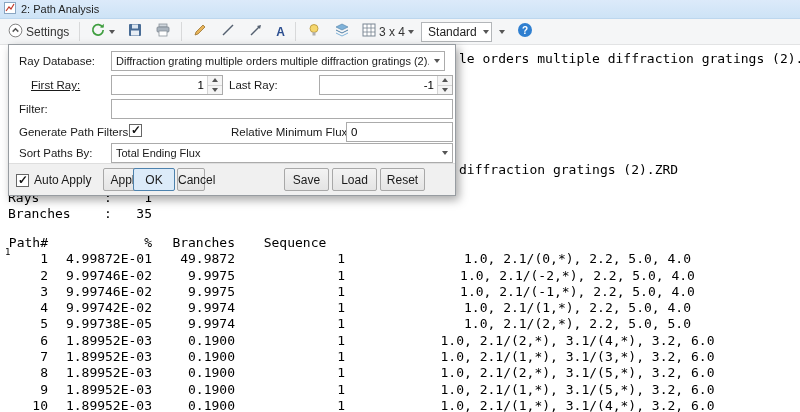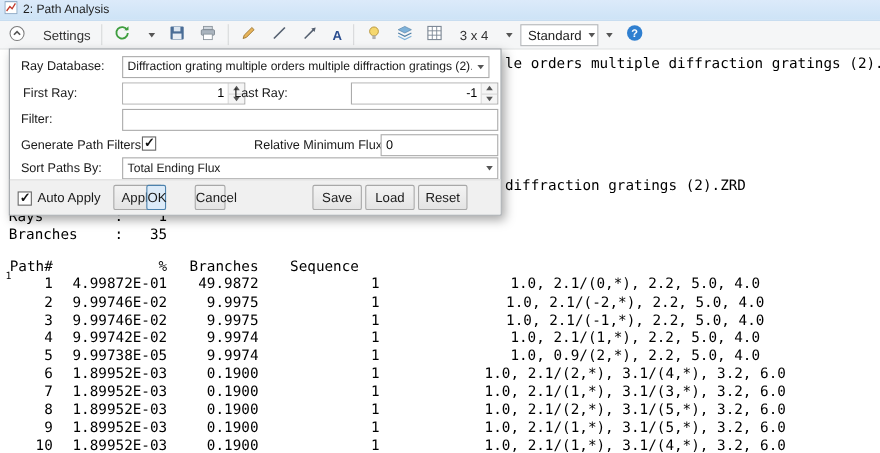--- a/index.html
+++ b/index.html
@@ -10,21 +10,21 @@
   
   .titlebar { position:absolute; top:0; left:0; right:0; height:19px;
     background:linear-gradient(#dceafa,#cde3f6); border-bottom:1px solid #bdd7ee;
     display:flex; align-items:center; gap:5px; padding-left:4px; }
   .title-text { font-size:11px; color:#1f1f1f; }
 
   
   .toolbar { position:absolute; top:19px; left:0; right:0; height:26px;
     background:#f5f6f7; border-bottom:1px solid #e2e3e4;
     display:flex; align-items:center; gap:2px; padding:0 3px; }
-  .tbtn { display:flex; align-items:center; gap:16px; height:22px; padding:0 4px;
+  .tbtn { display:flex; align-items:center; gap:3px; height:22px; padding:0 4px;
     background:none; border:1px solid transparent; border-radius:2px;
     font-family:inherit; font-size:12px; color:#333; cursor:default; }
   .sep { width:1px; height:19px; background:#d8d9da; margin:0 3px; }
   .dd-arrow { width:0; height:0; border-left:3.5px solid transparent;
     border-right:3.5px solid transparent; border-top:4px solid #555; display:inline-block; }
   .icon-A { font-weight:bold; font-size:12px; color:#2a4d8f; line-height:16px; }
   .tcombo { display:flex; align-items:center; height:20px; background:#fff;
     border:1px solid #b3b6b9; padding:0 2px 0 6px; gap:6px; font-size:12px; color:#222; min-width:64px; }
   .tbtn-arrowonly { width:16px; justify-content:center; }
 
@@ -228,54 +228,54 @@
         <span class="c0">Path#</span>
         <span class="c2">%</span>
         <span class="c3">Branches</span>
         <span class="c4">Sequence</span>
       </div>
       <div>
           <div class="trow"><span class="c0">1</span><span class="c1">4.99872E-01</span><span class="c2">49.9872</span><span class="c3">1</span><span class="c4">1.0, 2.1/(0,*), 2.2, 5.0, 4.0</span></div>
           <div class="trow"><span class="c0">2</span><span class="c1">9.99746E-02</span><span class="c2">9.9975</span><span class="c3">1</span><span class="c4">1.0, 2.1/(-2,*), 2.2, 5.0, 4.0</span></div>
           <div class="trow"><span class="c0">3</span><span class="c1">9.99746E-02</span><span class="c2">9.9975</span><span class="c3">1</span><span class="c4">1.0, 2.1/(-1,*), 2.2, 5.0, 4.0</span></div>
           <div class="trow"><span class="c0">4</span><span class="c1">9.99742E-02</span><span class="c2">9.9974</span><span class="c3">1</span><span class="c4">1.0, 2.1/(1,*), 2.2, 5.0, 4.0</span></div>
-          <div class="trow"><span class="c0">5</span><span class="c1">9.99738E-05</span><span class="c2">9.9974</span><span class="c3">1</span><span class="c4">1.0, 0.9/(2,*), 2.2, 5.0, 4.0</span></div>
+          <div class="trow"><span class="c0">5</span><span class="c1">9.99738E-05</span><span class="c2">9.9974</span><span class="c3">1</span><span class="c4">1.0, 2.1/(2,*), 2.2, 5.0, 5.0</span></div>
           <div class="trow"><span class="c0">6</span><span class="c1">1.89952E-03</span><span class="c2">0.1900</span><span class="c3">1</span><span class="c4">1.0, 2.1/(2,*), 3.1/(4,*), 3.2, 6.0</span></div>
           <div class="trow"><span class="c0">7</span><span class="c1">1.89952E-03</span><span class="c2">0.1900</span><span class="c3">1</span><span class="c4">1.0, 2.1/(1,*), 3.1/(3,*), 3.2, 6.0</span></div>
           <div class="trow"><span class="c0">8</span><span class="c1">1.89952E-03</span><span class="c2">0.1900</span><span class="c3">1</span><span class="c4">1.0, 2.1/(2,*), 3.1/(5,*), 3.2, 6.0</span></div>
           <div class="trow"><span class="c0">9</span><span class="c1">1.89952E-03</span><span class="c2">0.1900</span><span class="c3">1</span><span class="c4">1.0, 2.1/(1,*), 3.1/(5,*), 3.2, 6.0</span></div>
           <div class="trow"><span class="c0">10</span><span class="c1">1.89952E-03</span><span class="c2">0.1900</span><span class="c3">1</span><span class="c4">1.0, 2.1/(1,*), 3.1/(4,*), 3.2, 6.0</span></div>
         </div>
     </div>
   </div>
 
   <div class="dialog">
 
     <span class="dlabel" style="left:10px; top:10px;">Ray Database:</span>
     <div class="combo" style="left:102px; top:6px; width:334px;">
       <span class="combo-text">Diffraction grating multiple orders multiple diffraction gratings (2).ZRD</span>
       <span class="combo-arrow">
           <span class="dd-arrow"></span>
         </span>
     </div>
 
-    <span class="dlabel" style="left:12px; top:34px;">First Ray:</span>
+    <span class="dlabel" style="left:22px; top:34px;text-decoration:underline;">First Ray:</span>
     <div class="spinwrap" style="left:102px; top:30px; width:112px;">
       <input value="1" style="">
       <div class="spin">
         <button class="sbtn">
             <span class="tri-up"></span>
           </button>
         <button class="sbtn">
             <span class="tri-down"></span>
           </button>
       </div>
     </div>
 
-    <span class="dlabel" style="left:204px; top:34px;text-align:center;">Last Ray:</span>
+    <span class="dlabel" style="left:220px; top:34px;text-align:center;">Last Ray:</span>
     <div class="spinwrap" style="left:310px; top:30px; width:134px;">
       <input value="-1" style="">
       <div class="spin">
         <button class="sbtn">
             <span class="tri-up"></span>
           </button>
         <button class="sbtn">
             <span class="tri-down"></span>
           </button>
       </div>
@@ -294,21 +294,21 @@
       <span class="combo-text">Total Ending Flux</span>
       <span class="combo-arrow">
           <span class="dd-arrow"></span>
         </span>
     </div>
 
     <div class="dfooter">
       <span class="checkbox checked" style="left:7px; top:10px;"></span>
       <span class="cblabel">Auto Apply</span>
       <button class="dbtn" style="left:94px; width:45px;">Apply</button>
-      <button class="dbtn ok" style="left:124px; width:18px;">OK</button>
+      <button class="dbtn ok" style="left:124px; width:42px;">OK</button>
       <button class="dbtn" style="left:168px; width:28px;">Cancel</button>
       <button class="dbtn" style="left:275px; width:45px;">Save</button>
       <button class="dbtn" style="left:323px; width:45px;">Load</button>
       <button class="dbtn" style="left:371px; width:45px;">Reset</button>
     </div>
   </div>
 
 </div>
 
 </body></html>

